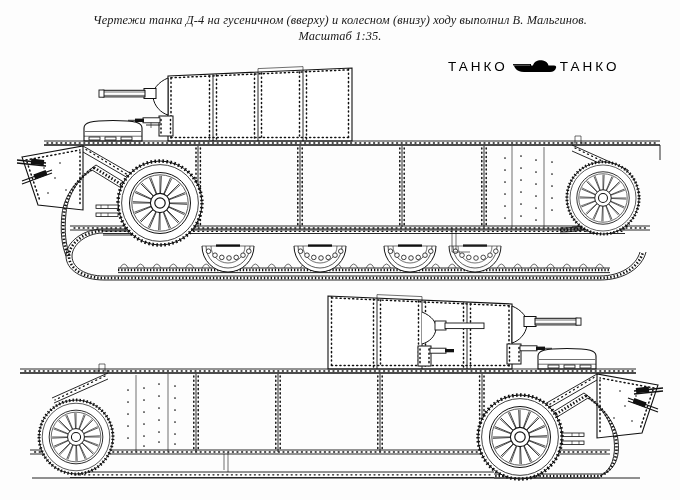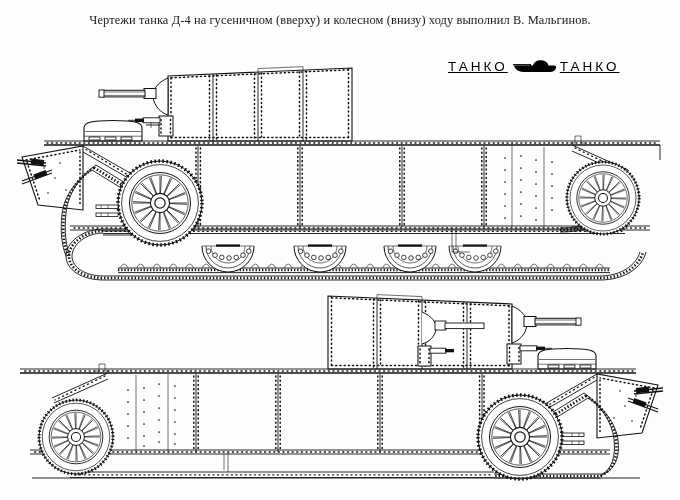--- a/index.html
+++ b/index.html
@@ -9,31 +9,32 @@
     background:#fdfdfd;
   }
   #sheet{position:absolute;inset:0;width:680px;height:500px;}
 
   .title-block{
     position:absolute;top:12px;left:0;width:680px;text-align:center;
     pointer-events:none;
   }
   .title-line{
     font-family:"Liberation Serif", serif;
+    font-style:italic;
     font-size:12.4px;
     letter-spacing:.1px;
     color:#1a1a1a;
     line-height:16px;
     white-space:nowrap;
   }
   .title-line.second{font-size:12.4px;}
 
   .logo{
     position:absolute;top:58px;left:448px;
-    display:flex;align-items:center;gap:0px;text-decoration:underline;
+    display:flex;align-items:center;gap:0px;
   }
   .logo-word{
     font-family:"Liberation Sans", sans-serif;
     font-size:13.5px;
     letter-spacing:3.0px;
     color:#000;
     font-weight:400;
   }
   .logo-mark{
     width:44px;height:17px;margin:0 3px 0 5px;display:block;
@@ -42,20 +43,21 @@
   .drawing{position:absolute;left:0;top:0;width:680px;height:500px;}
   svg{display:block;}
 </style>
 </head>
 <body>
 
 <div id="sheet">
 
   <div class="title-block">
     <div class="title-line">Чертежи танка Д-4 на гусеничном (вверху) и колесном (внизу) ходу выполнил В. Мальгинов.</div>
+    <div class="title-line second">Масштаб 1:35.</div>
   </div>
 
   <div class="logo">
     <span class="logo-word">ТАНКО</span>
     <svg class="logo-mark" viewBox="0 0 88 34">
       <path d="M2 15 L34 15 L34 12 L36 12 L36 15 L40 15
                C42 6 52 3 60 5 C66 6.5 70 10 71 15
                L82 15 C86 15 87 17 86 20
                C84.5 25 80 28 74 28 L22 28
                C14 28 8 25 5 21 C3 18.5 2 16.5 2 15 Z" fill="#000"></path>

